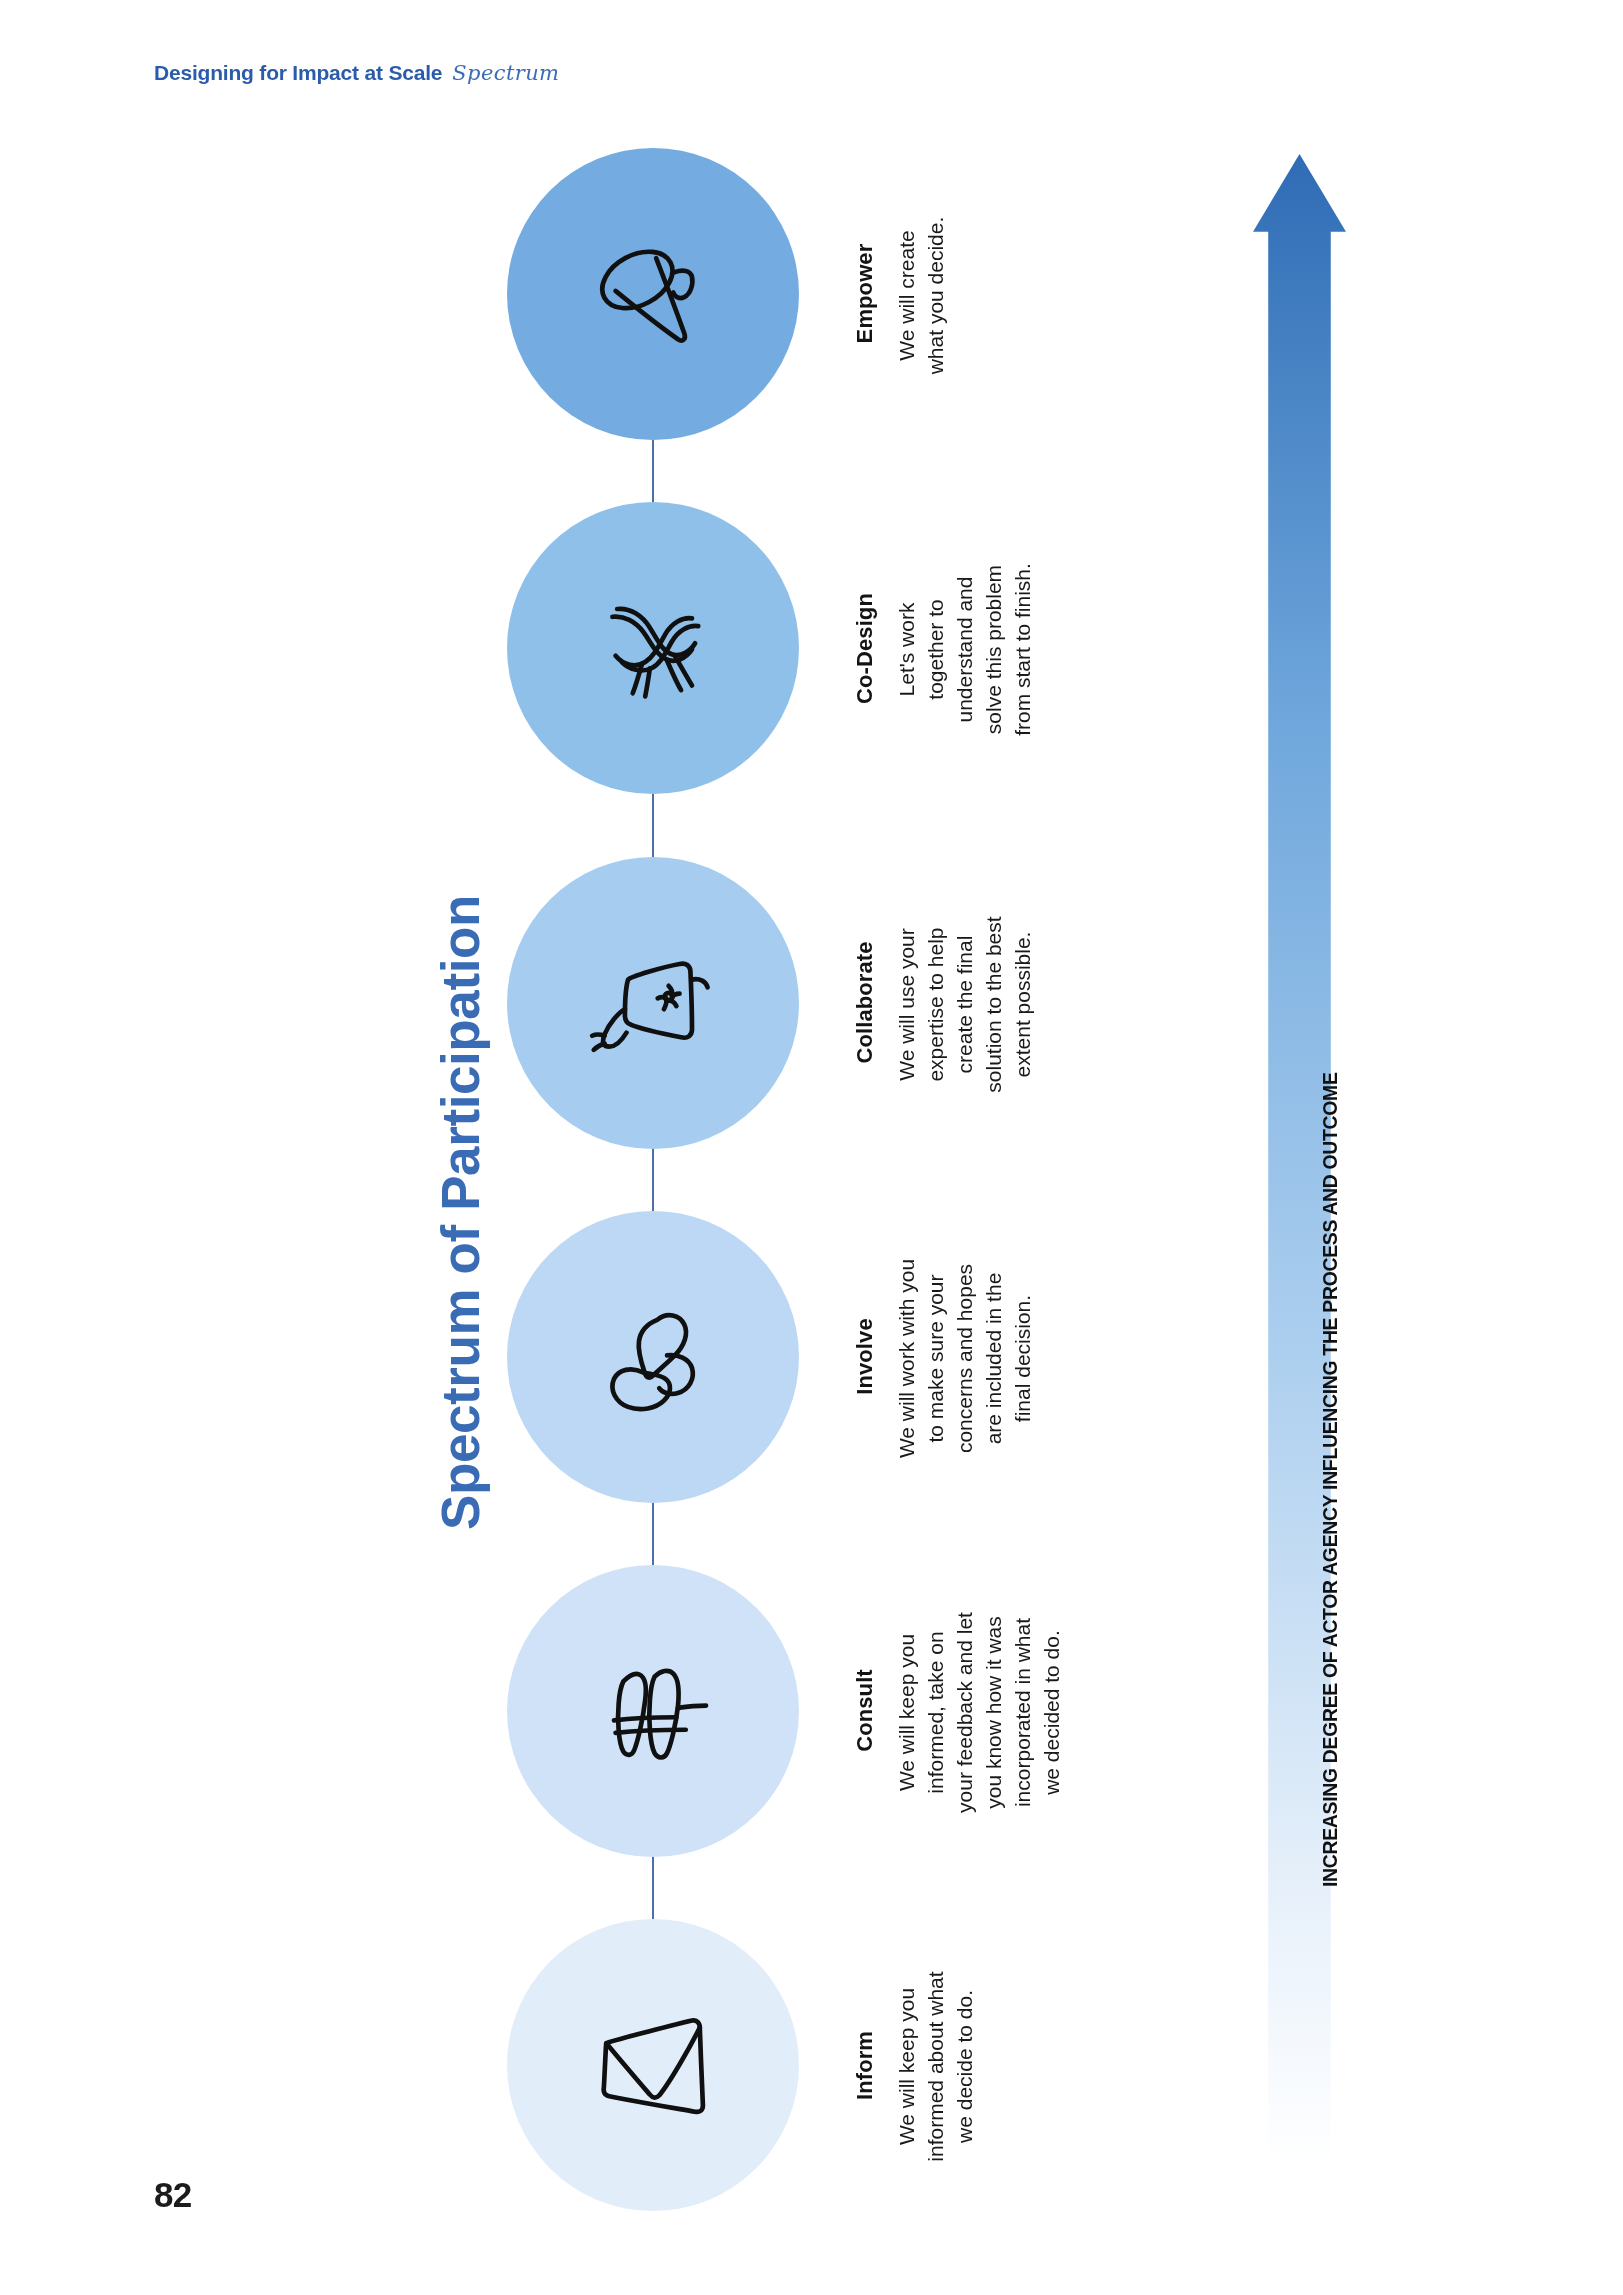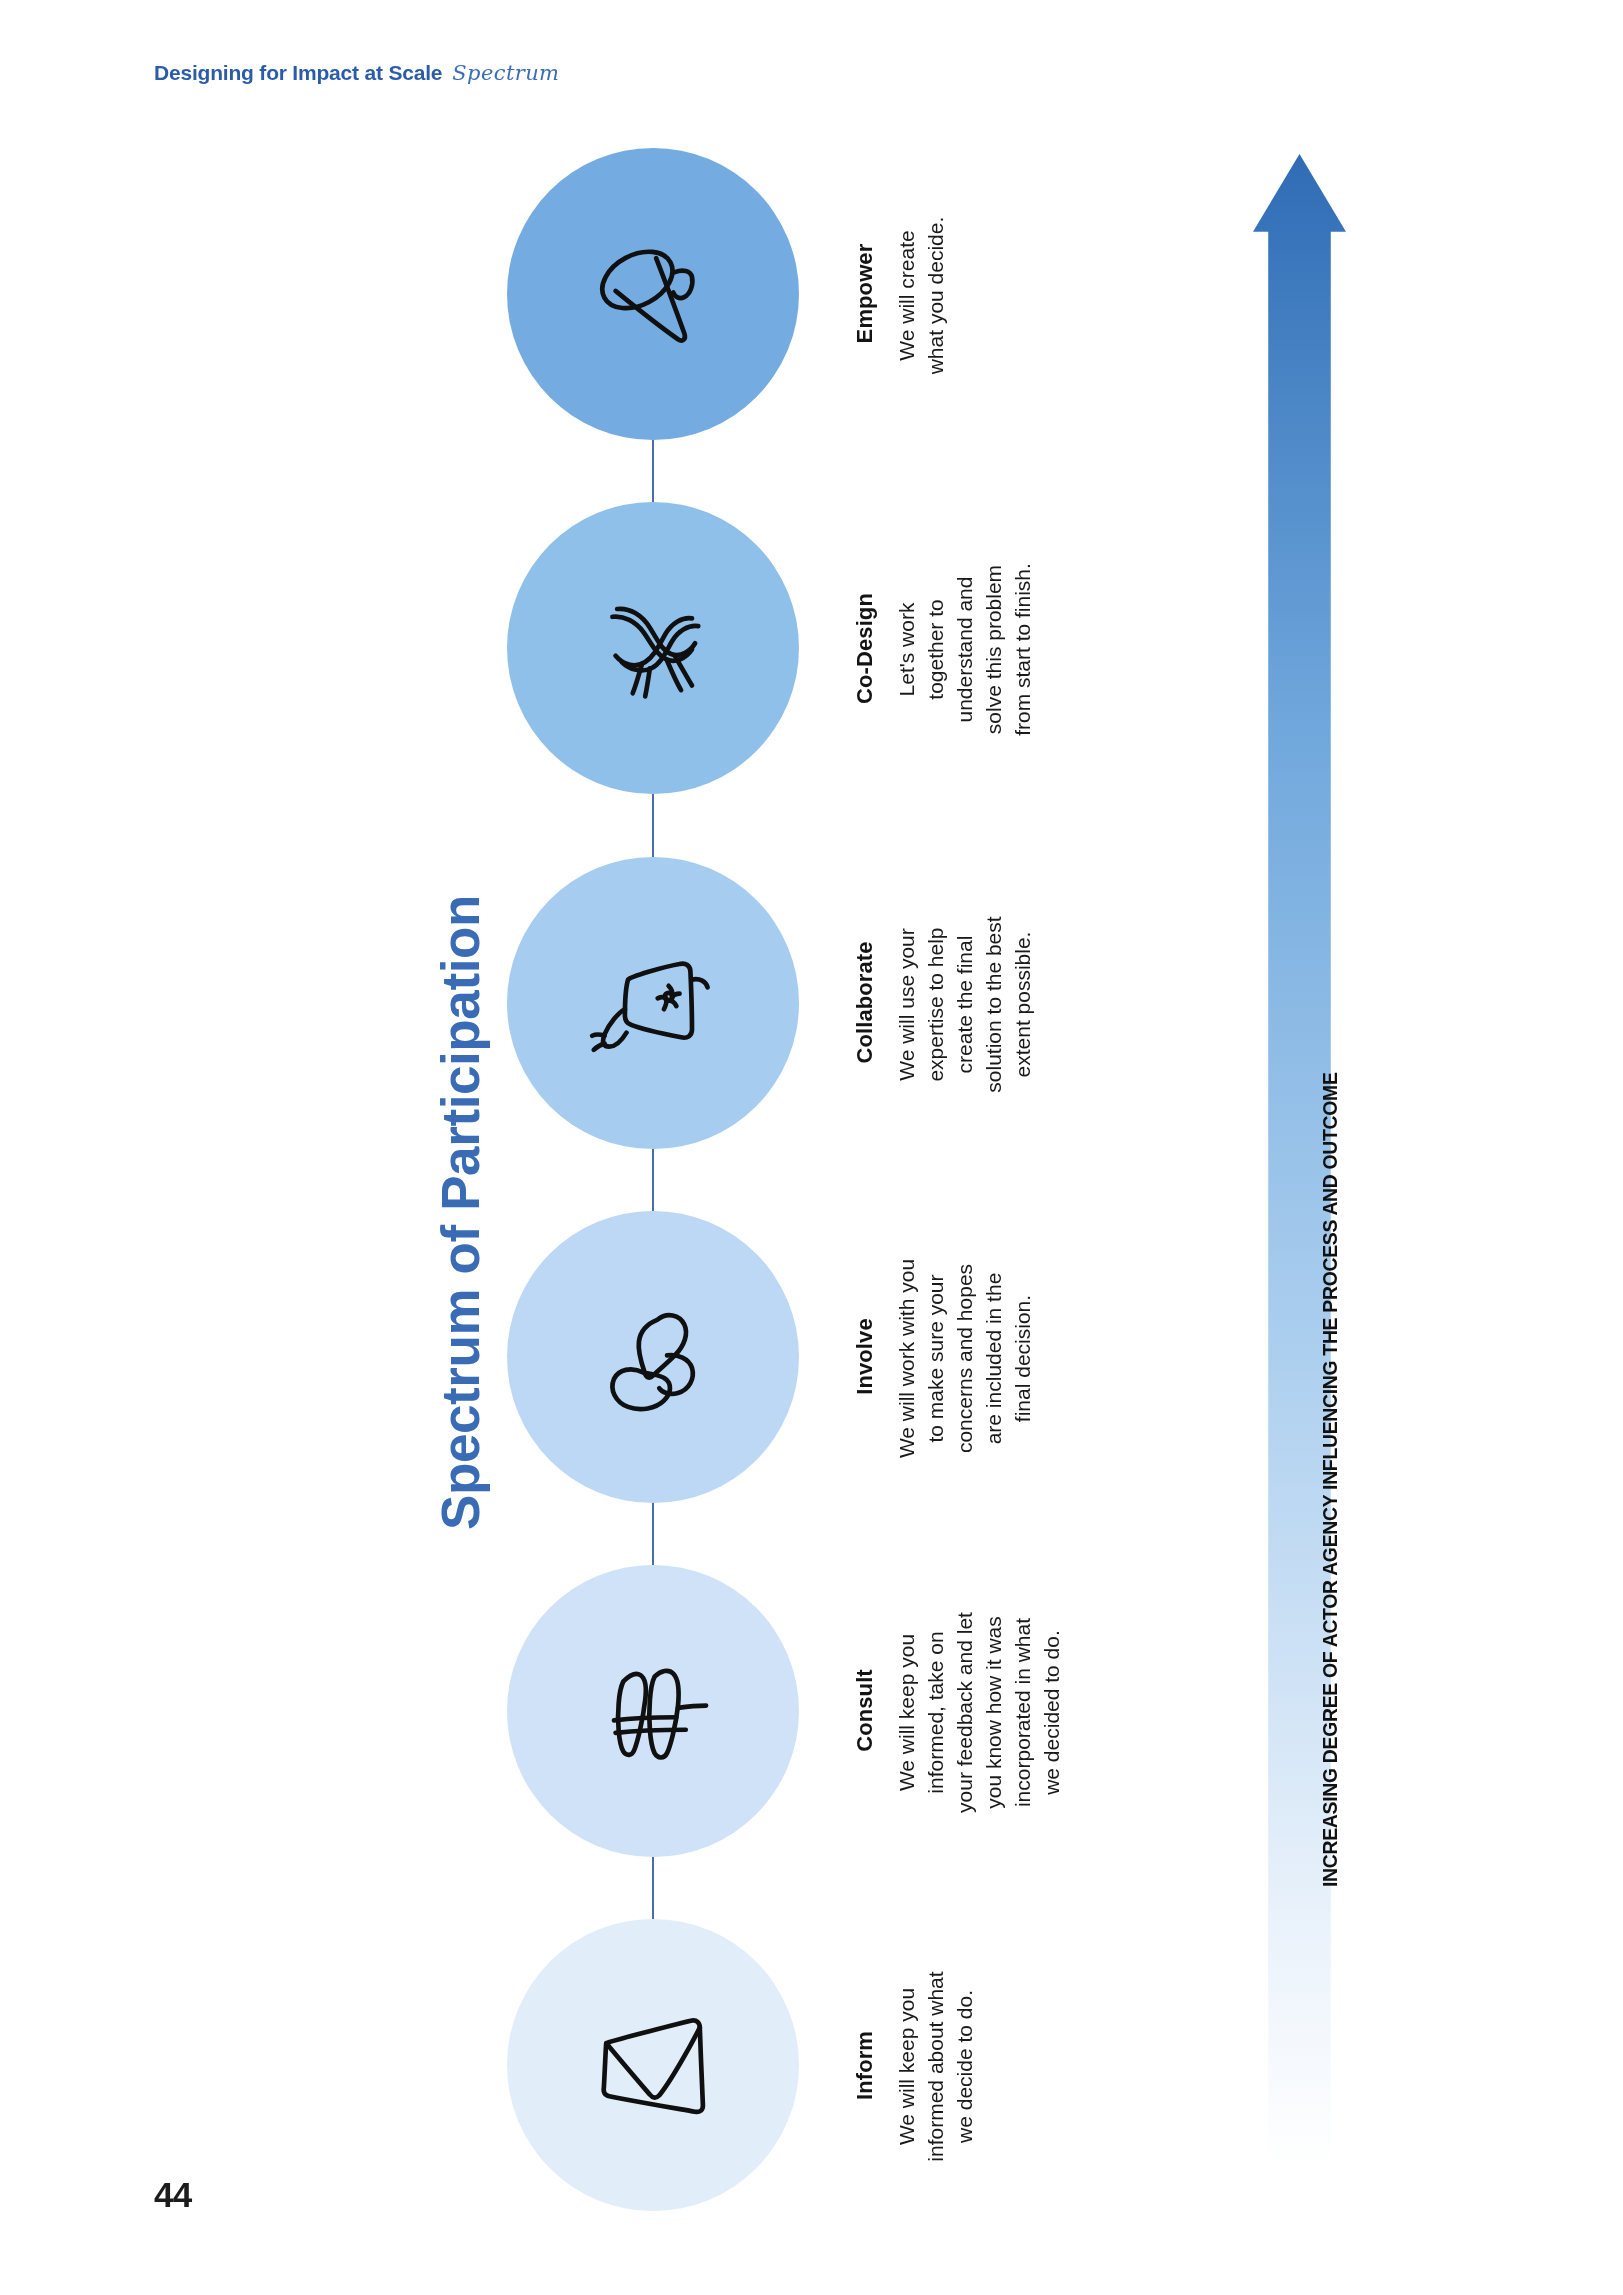--- a/index.html
+++ b/index.html
@@ -329,16 +329,16 @@
           <stop offset="42%" stop-color="#a9cdee"></stop>
           <stop offset="72%" stop-color="#6fa7dc"></stop>
           <stop offset="100%" stop-color="#2f6cb5"></stop>
         </linearGradient>
       </defs>
       <polygon points="55,0 110,92 92,92 92,2380 18,2380 18,92 0,92" fill="url(#arrowGrad)"></polygon>
     </svg>
     <div id="arrow-label">INCREASING DEGREE OF ACTOR AGENCY INFLUENCING THE PROCESS AND OUTCOME</div>
   </div>
 
-  <div id="page-number">44</div>
+  <div id="page-number">82</div>
 
 </div>
 
 
 </body></html>

